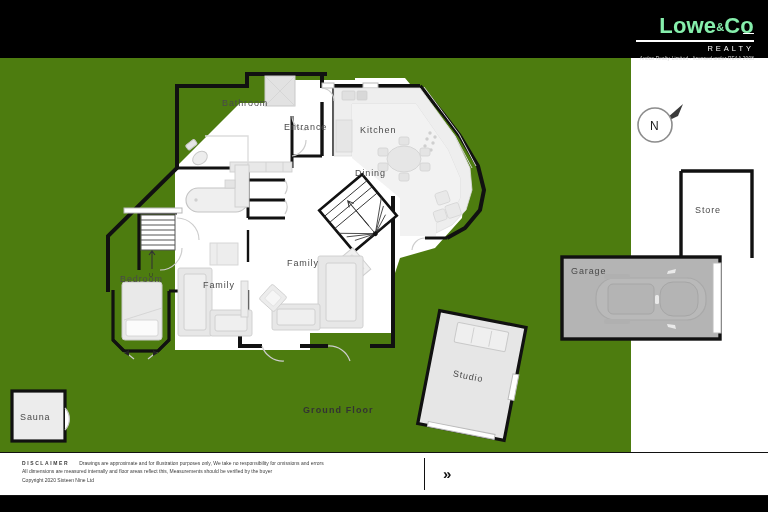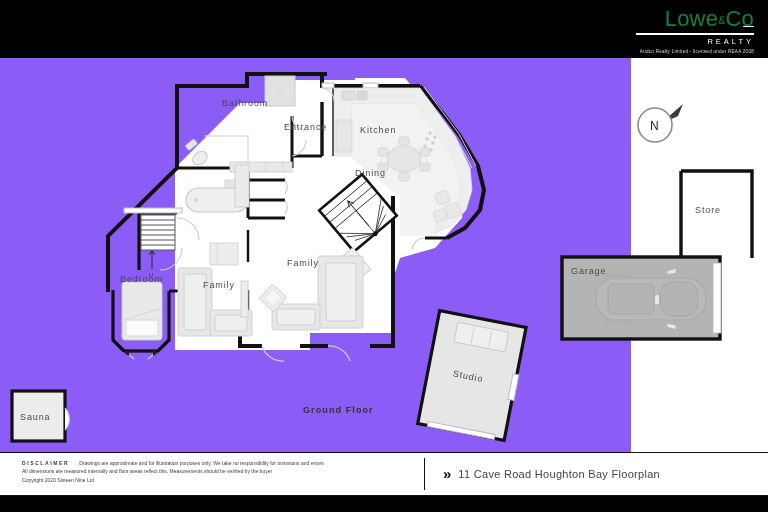--- a/index.html
+++ b/index.html
@@ -15,22 +15,23 @@
   .header{
     position:absolute;left:0;top:0;width:768px;height:58px;
     background:#000;
   }
   .logo-wrap{
     position:absolute;right:14px;top:8px;text-align:right;
     color:#fff;line-height:1;
   }
   .logo-main{
     font-family:"Liberation Sans", sans-serif;
-    font-size:22px;letter-spacing:0.2px;font-weight:400;color:#15803d;
+    font-size:22px;letter-spacing:0.2px;font-weight:700;color:#86efac;
     white-space:nowrap;
+    margin-top:7px;
   }
   .logo-main .amp{font-size:11px;vertical-align:2px;letter-spacing:0;}
   .logo-main .co{position:relative;}
   .logo-main .co:after{
     content:"";position:absolute;right:0;bottom:4px;width:11px;height:1.5px;background:#fff;
   }
   .logo-rule{height:1.5px;background:#fff;margin:3px 0 3px 0;width:118px;margin-left:auto;}
   .logo-sub{
     font-size:7.5px;letter-spacing:3px;color:#fff;
   }
@@ -52,21 +53,21 @@
   .disc-line{font-size:5px;line-height:8.4px;white-space:nowrap;}
   .disc-line .dword{letter-spacing:1.6px;font-weight:700;margin-right:10px;}
   .vdiv{position:absolute;left:424px;top:5px;width:1px;height:32px;background:#111;}
   .addr{
     position:absolute;left:443px;top:13px;display:flex;align-items:center;gap:11px;
   }
   .chev{font-size:15px;font-weight:700;color:#111;line-height:1;letter-spacing:-4px;}
   .addr-text{font-size:11px;color:#444;letter-spacing:.3px;white-space:nowrap;}
 
   
-  .canvas{position:absolute;left:0;top:58px;width:631px;height:396px;background:#8b5cf6;}
+  .canvas{position:absolute;left:0;top:58px;width:631px;height:396px;background:#4d7c0f;}
   .canvas svg{display:block;}
 
   .rlabel{
     font-family:"Liberation Sans", sans-serif;
     font-size:9px;fill:#4a4a4a;letter-spacing:.9px;
   }
   .floorlabel{font-size:9px;fill:#333;letter-spacing:1.1px;font-weight:700;}
   .ncompass{font-size:12px;fill:#1a1a1a;letter-spacing:0;}
 </style>
 </head>
@@ -335,19 +336,18 @@
 
   <div class="footbar">
     <div class="disclaimer">
       <div class="disc-line"><span class="dword">DISCLAIMER</span><span>Drawings are approximate and for illustration purposes only, We take no responsibility for omissions and errors</span></div>
       <div class="disc-line">All dimensions are measured internally and floor areas reflect this, Measurements should be verified by the buyer</div>
       <div class="disc-line">Copyright 2020 Sixteen Nine Ltd</div>
     </div>
     <div class="vdiv"></div>
     <div class="addr">
       <span class="chev">»</span>
-      <span class="addr-text">11 Cave Road Houghton Bay Floorplan</span>
     </div>
   </div>
 
   <div class="footer"></div>
 
 </div>
 
 </body></html>

